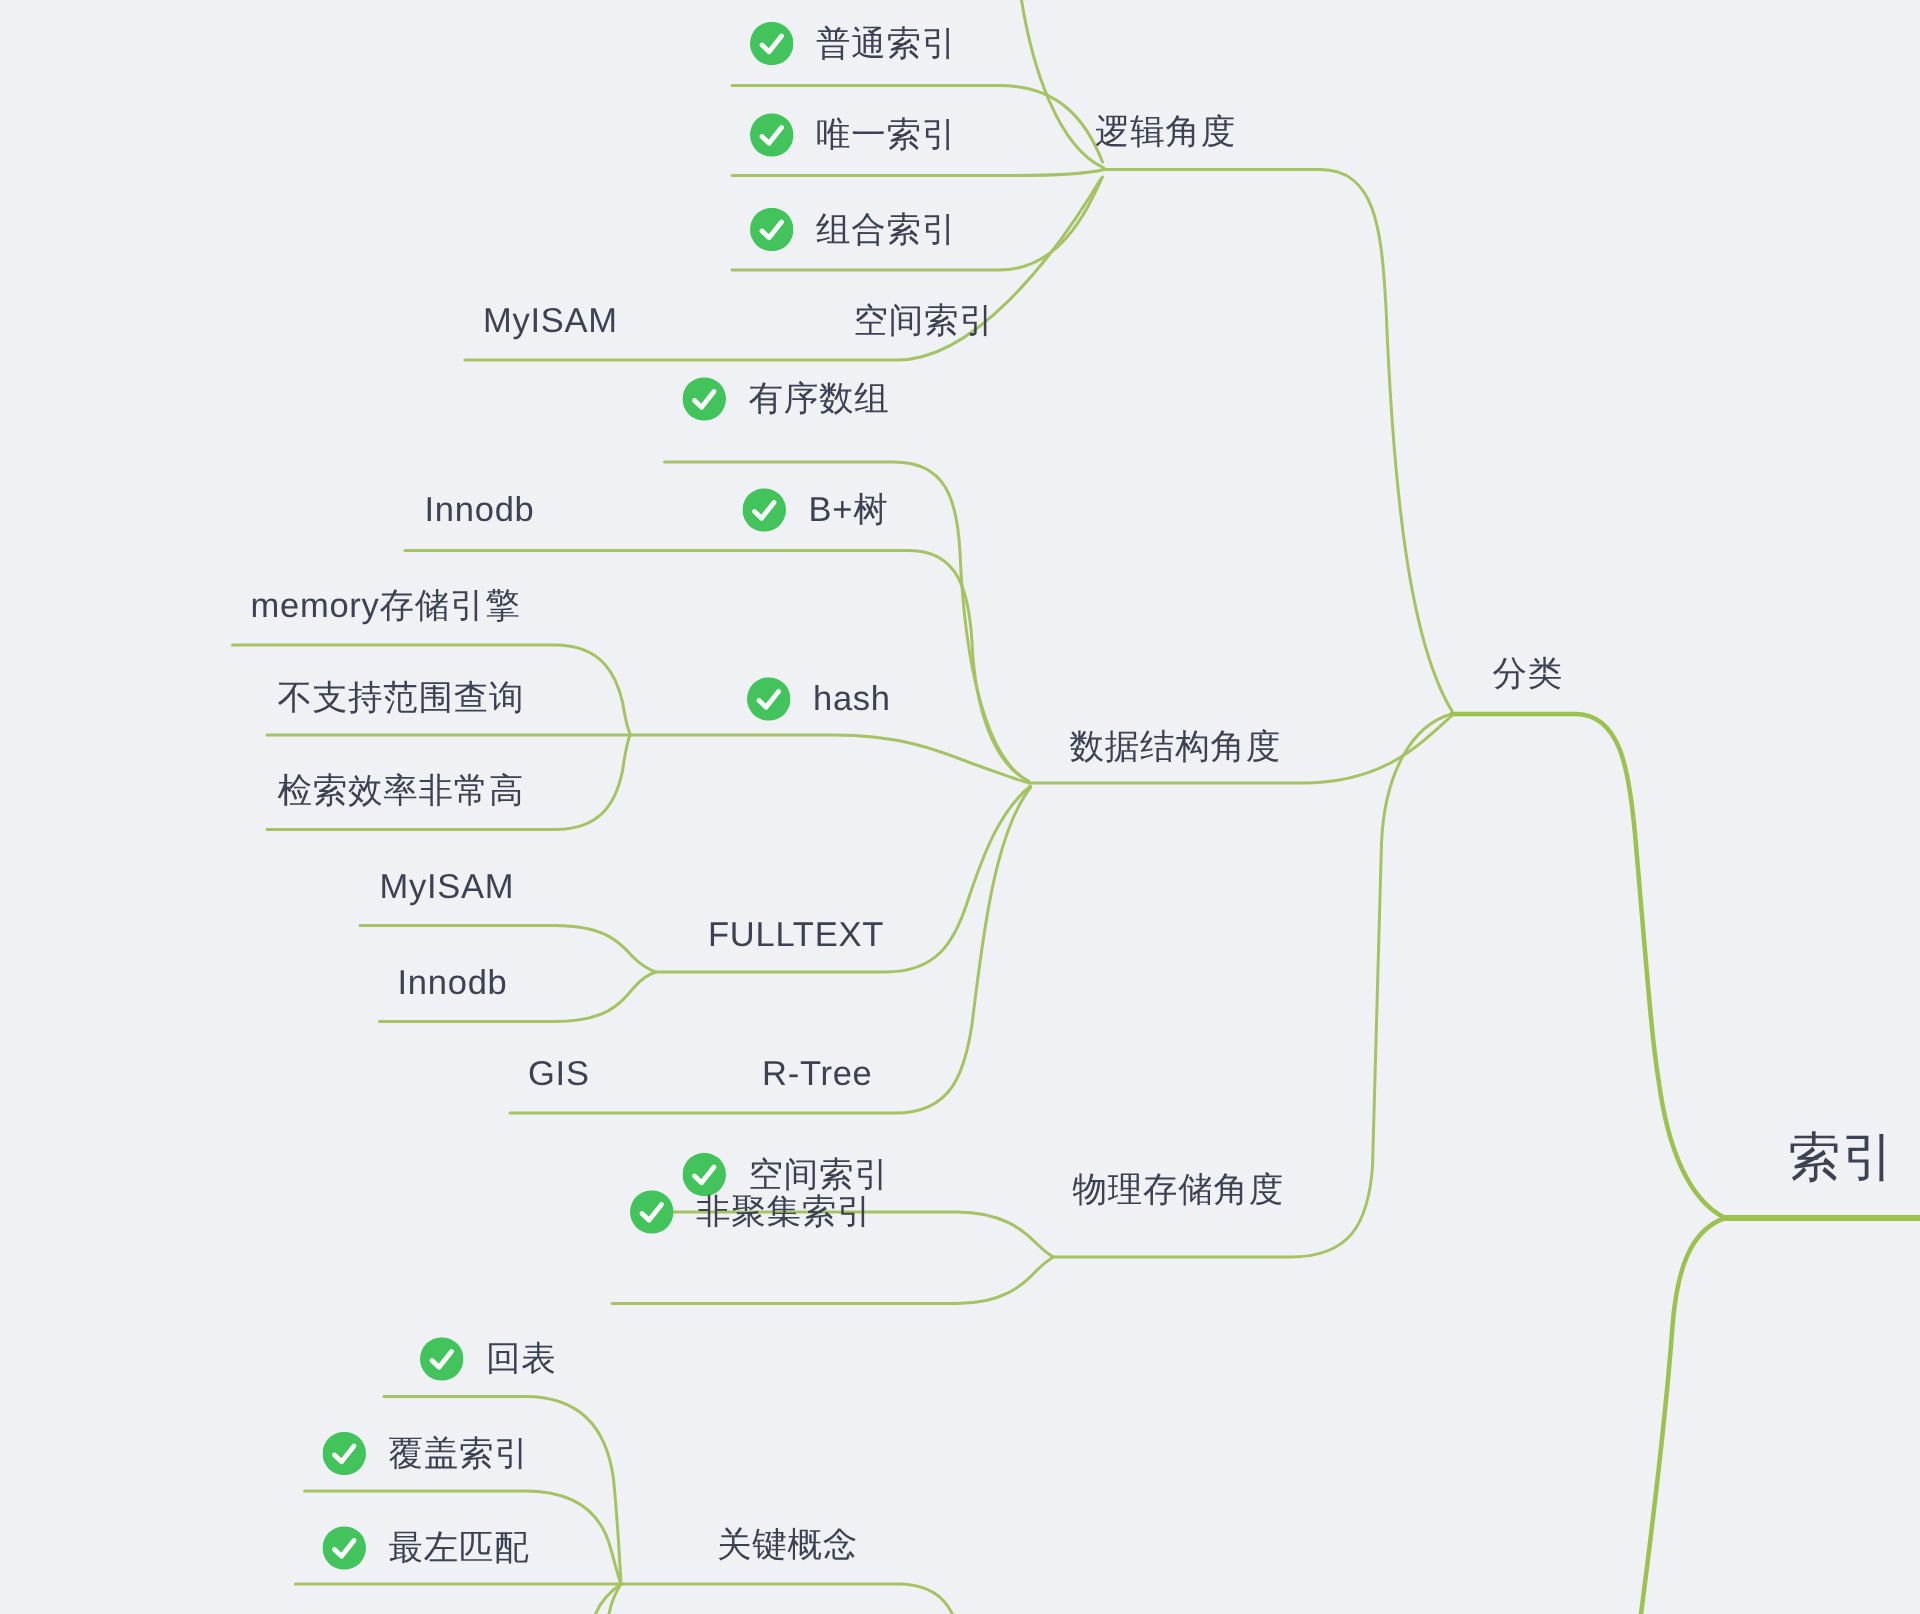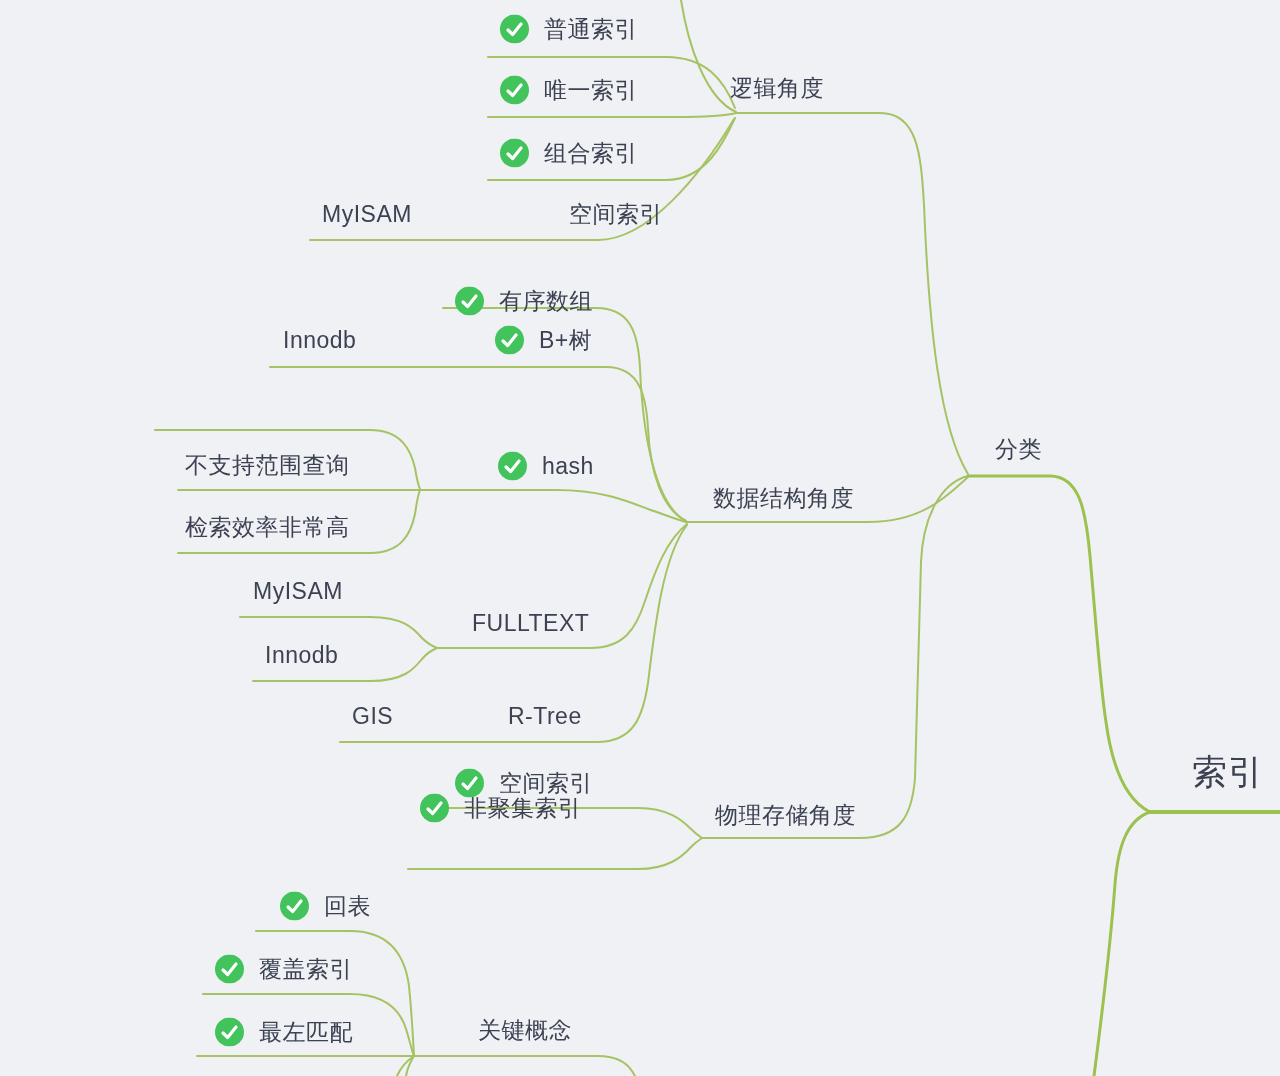--- a/index.html
+++ b/index.html
@@ -91,39 +91,42 @@
     <span>组合索引</span>
   </div>
 
   <div class="node" style="left:322px;top:214px">
     <span>MyISAM</span>
   </div>
   <div class="node" style="left:569px;top:214px">
     <span>空间索引</span>
   </div>
 
-  <div class="node" style="left:455px;top:301px">
+  <div class="node" style="left:455px;top:266px">
     <svg class="check" viewBox="0 0 29 29">
         <circle cx="14.5" cy="14.5" r="14.5" fill="#42c35b"></circle>
         <path d="M8 15.5 L12.7 20 L21 9.5" stroke="#fff" stroke-width="3.2" fill="none" stroke-linecap="round" stroke-linejoin="round"></path>
       </svg>
     <span>有序数组</span>
   </div>
 
   <div class="node" style="left:283px;top:340px">
     <span>Innodb</span>
   </div>
   <div class="node" style="left:495px;top:340px">
     <svg class="check" viewBox="0 0 29 29">
         <circle cx="14.5" cy="14.5" r="14.5" fill="#42c35b"></circle>
         <path d="M8 15.5 L12.7 20 L21 9.5" stroke="#fff" stroke-width="3.2" fill="none" stroke-linecap="round" stroke-linejoin="round"></path>
       </svg>
     <span>B+树</span>
   </div>
 
+  <div class="node" style="left:167px;top:404px">
+    <span>memory存储引擎</span>
+  </div>
   <div class="node" style="left:185px;top:465px">
     <span>不支持范围查询</span>
   </div>
   <div class="node" style="left:498px;top:466px">
     <svg class="check" viewBox="0 0 29 29">
         <circle cx="14.5" cy="14.5" r="14.5" fill="#42c35b"></circle>
         <path d="M8 15.5 L12.7 20 L21 9.5" stroke="#fff" stroke-width="3.2" fill="none" stroke-linecap="round" stroke-linejoin="round"></path>
       </svg>
     <span>hash</span>
   </div>
@@ -153,21 +156,21 @@
   </div>
 
   <div class="node" style="left:455px;top:783px">
     <svg class="check" viewBox="0 0 29 29">
         <circle cx="14.5" cy="14.5" r="14.5" fill="#42c35b"></circle>
         <path d="M8 15.5 L12.7 20 L21 9.5" stroke="#fff" stroke-width="3.2" fill="none" stroke-linecap="round" stroke-linejoin="round"></path>
       </svg>
     <span>空间索引</span>
   </div>
 
-  <div class="node" style="left:715px;top:815px">
+  <div class="node" style="left:715px;top:793px">
     <span>物理存储角度</span>
   </div>
 
   <div class="node" style="left:420px;top:808px">
     <svg class="check" viewBox="0 0 29 29">
         <circle cx="14.5" cy="14.5" r="14.5" fill="#42c35b"></circle>
         <path d="M8 15.5 L12.7 20 L21 9.5" stroke="#fff" stroke-width="3.2" fill="none" stroke-linecap="round" stroke-linejoin="round"></path>
       </svg>
     <span>非聚集索引</span>
   </div>

